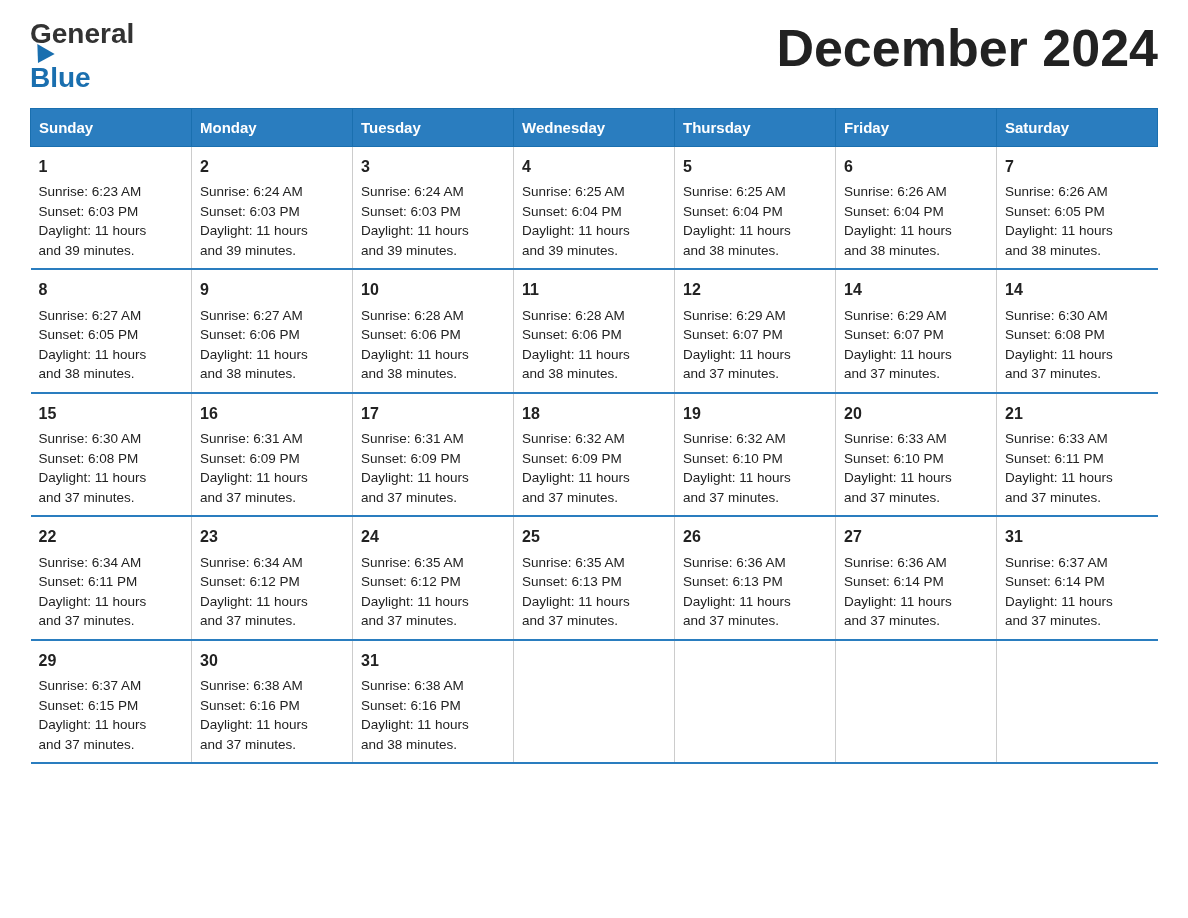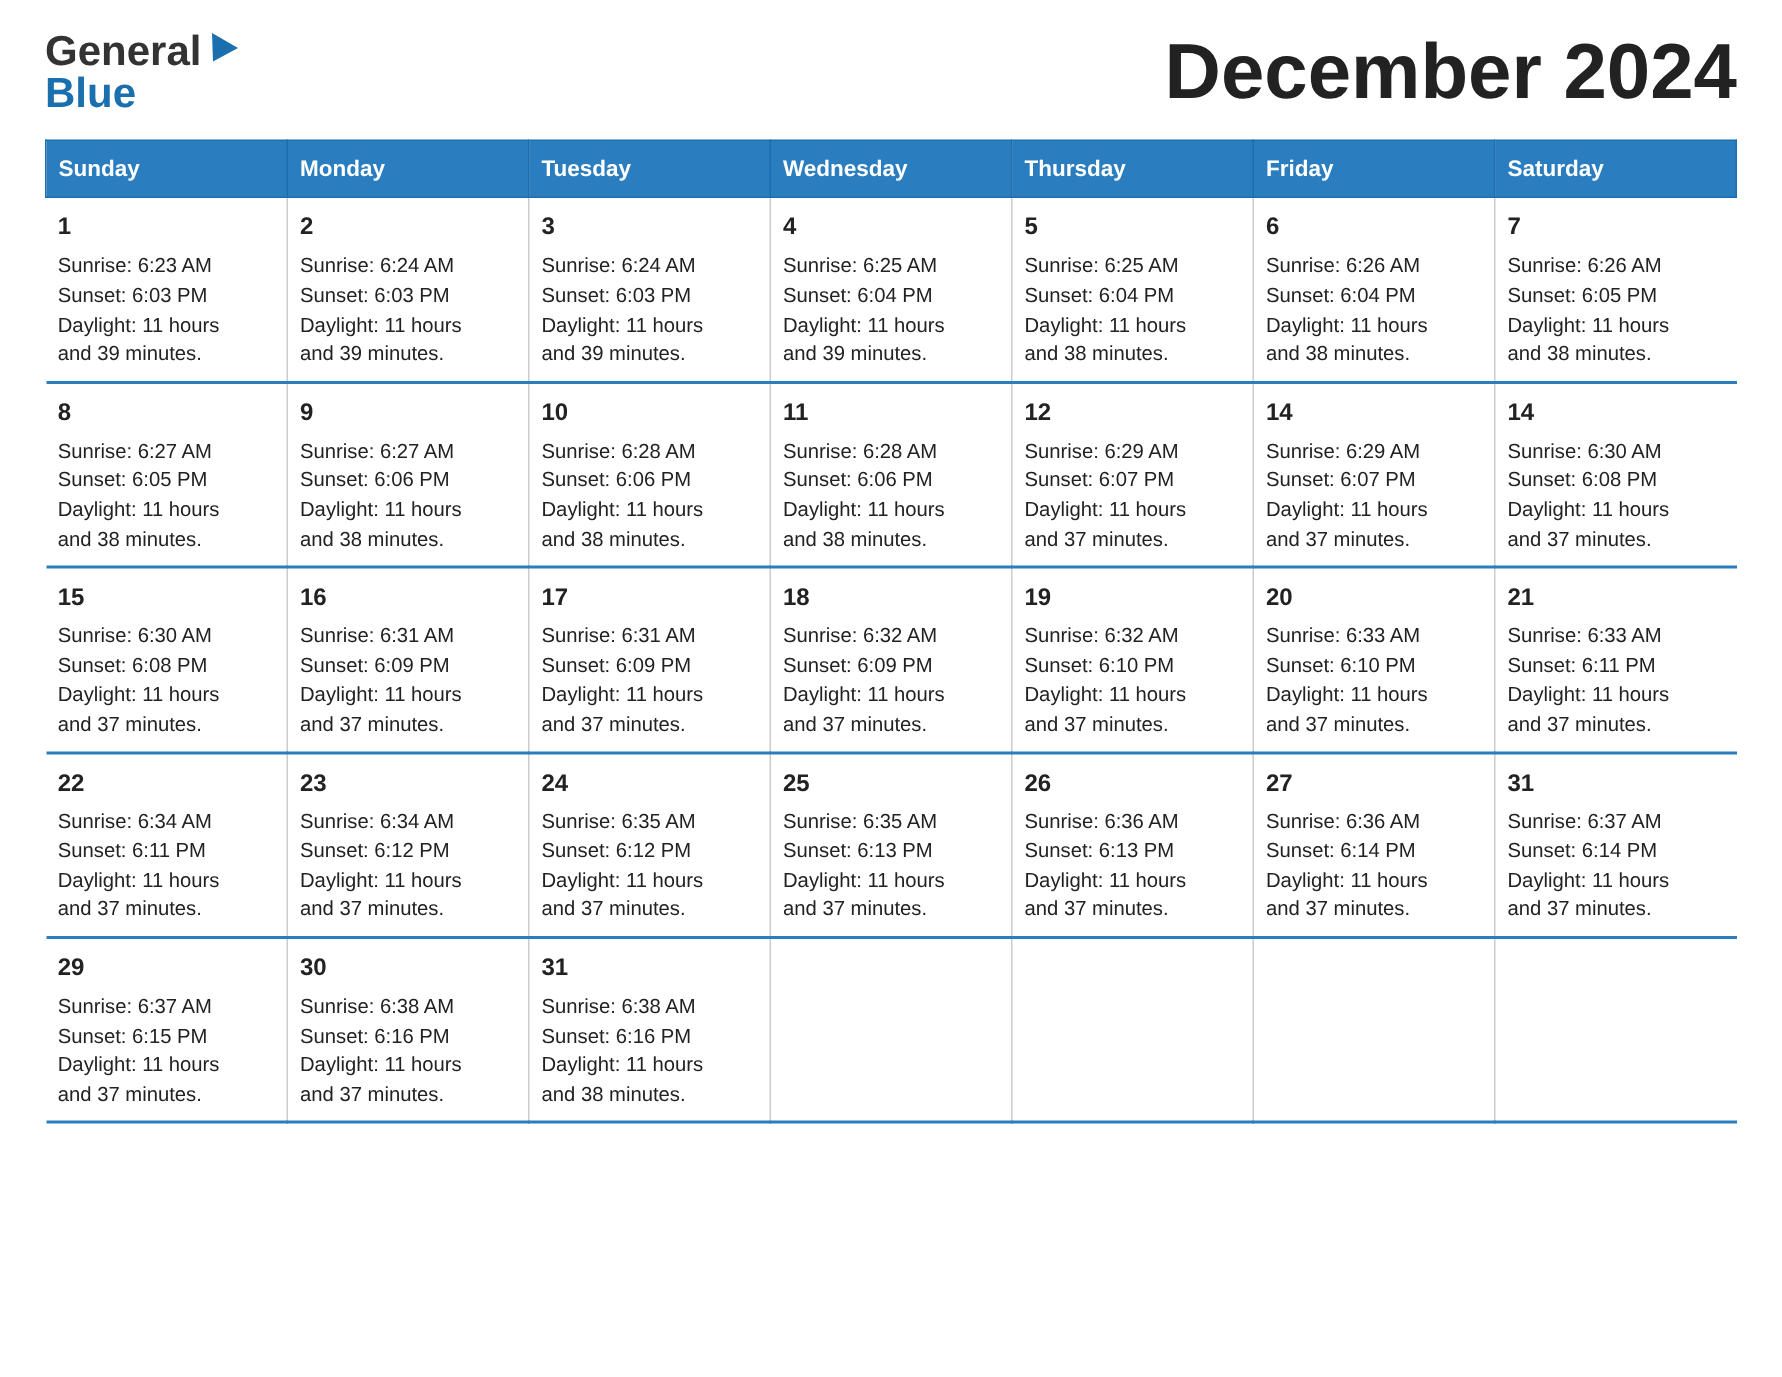--- a/index.html
+++ b/index.html
@@ -39,21 +39,22 @@
       height: 0;
       border-left: 10px solid transparent;
       border-right: 10px solid transparent;
       border-top: 16px solid #1a6faf;
       margin-left: 2px;
       vertical-align: middle;
       transform: rotate(30deg);
     }
     .logo-row {
       display: flex;
-      align-items: center;
+      align-items: flex-start;
+      flex-direction: column;
     }
     .title-block {
       text-align: left;
     }
     .title-block h1 {
       font-size: 52px;
       font-weight: bold;
       color: #222;
       line-height: 1.1;
     }

